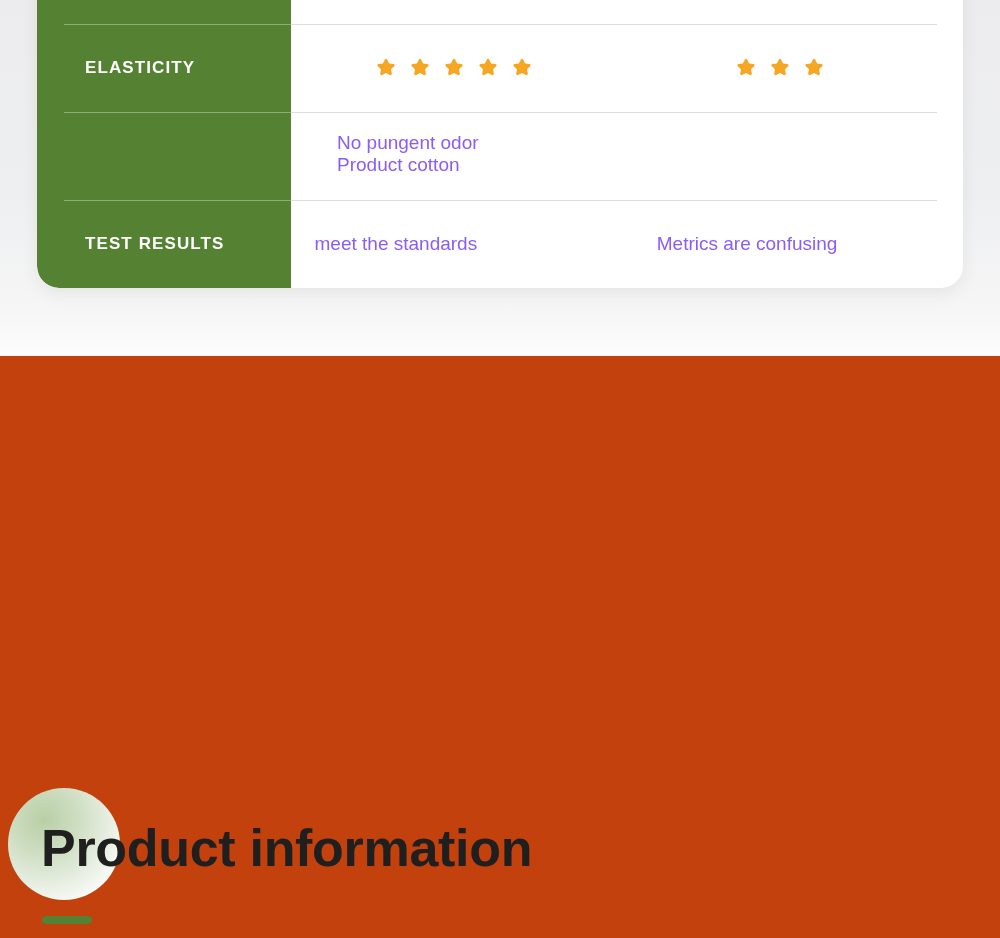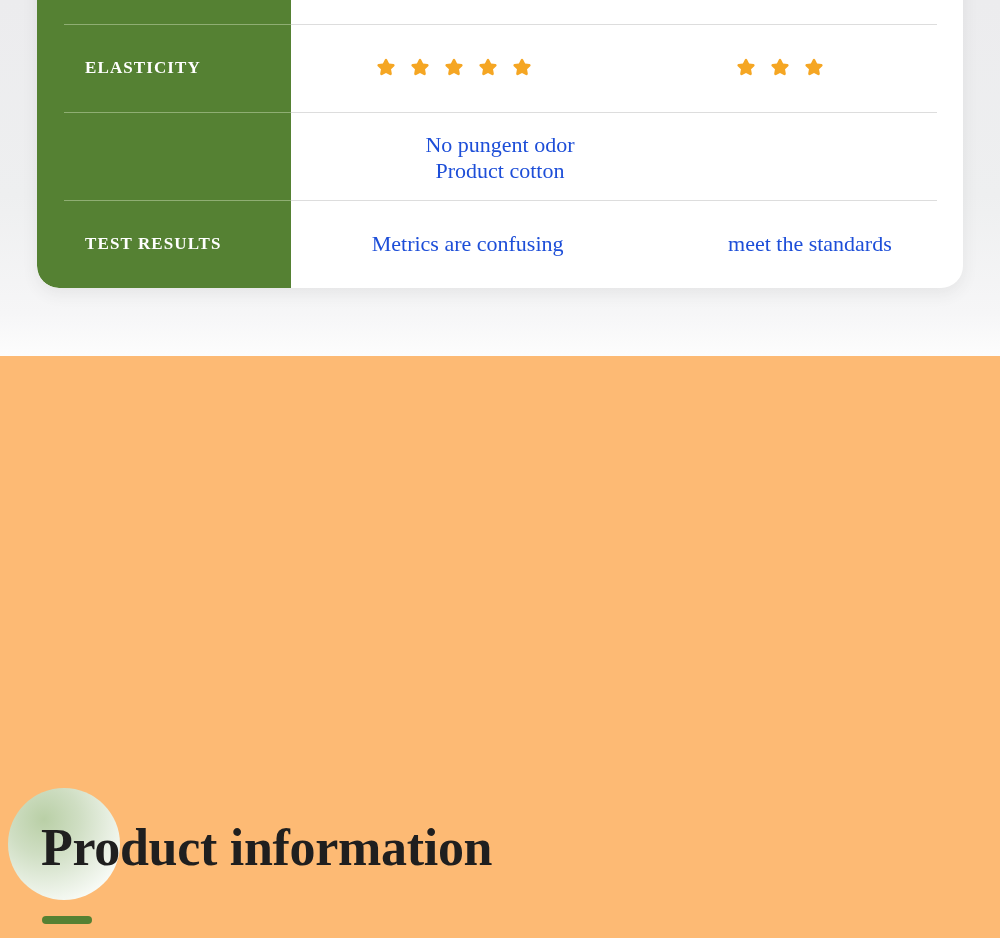--- a/index.html
+++ b/index.html
@@ -13,21 +13,20 @@
     background: #ffffff;
     font-family: "Liberation Sans", sans-serif;
     -webkit-font-smoothing: antialiased;
   }
 
   #page {
     position: relative;
     width: 1000px;
     height: 938px;
     background: #ffffff;
-    font-family: Liberation Serif, serif;
   }
 
   
   .compare-section {
     position: absolute;
     left: 0;
     top: 0;
     width: 1000px;
     height: 356px;
     background: linear-gradient(180deg, #ececee 0%, #eeeff0 55%, #f6f6f7 88%, #fdfdfd 100%);
@@ -110,23 +109,23 @@
     padding-left: 48px;
     box-sizing: border-box;
     color: #ffffff;
     font-size: 17px;
     font-weight: bold;
     letter-spacing: 1.1px;
   }
 
   .cell-val {
     width: 326px;
-    text-align: center;
-    color: #1d4ed8;
-    font-size: 22px;
+    text-align: left;
+    color: #8b5cf6;
+    font-size: 19px;
     font-weight: normal;
   }
   .cell-val.col-a { margin-left: 0; }
 
   .stars {
     display: flex;
     justify-content: center;
     align-items: center;
     gap: 12px;
   }
@@ -136,21 +135,21 @@
     display: block;
   }
 
   
   .info-section {
     position: absolute;
     left: 0;
     top: 356px;
     width: 1000px;
     height: 582px;
-    background: #fdba74;
+    background: #c2410c;
   }
 
   .title-blob {
     position: absolute;
     left: 8px;
     top: 432px;
     width: 112px;
     height: 112px;
     border-radius: 50%;
     background: radial-gradient(circle at 32% 28%, #b9cfa6 0%, #cfdec3 32%, #e6eee0 58%, #f7faf5 78%, #ffffff 100%);
@@ -239,22 +238,22 @@
         </div>
 
         <div class="card-row r2">
           <div class="cell-label">ODOR</div>
           <div class="cell-val col-a">No pungent odor</div>
           <div class="cell-val">Product cotton</div>
         </div>
 
         <div class="card-row r3">
           <div class="cell-label">TEST RESULTS</div>
+          <div class="cell-val col-a">meet the standards</div>
           <div class="cell-val">Metrics are confusing</div>
-          <div class="cell-val col-a">meet the standards</div>
         </div>
 
       </div>
     </div>
   </div>
 
   <div class="info-section">
 
     <div class="title-blob"></div>
 

